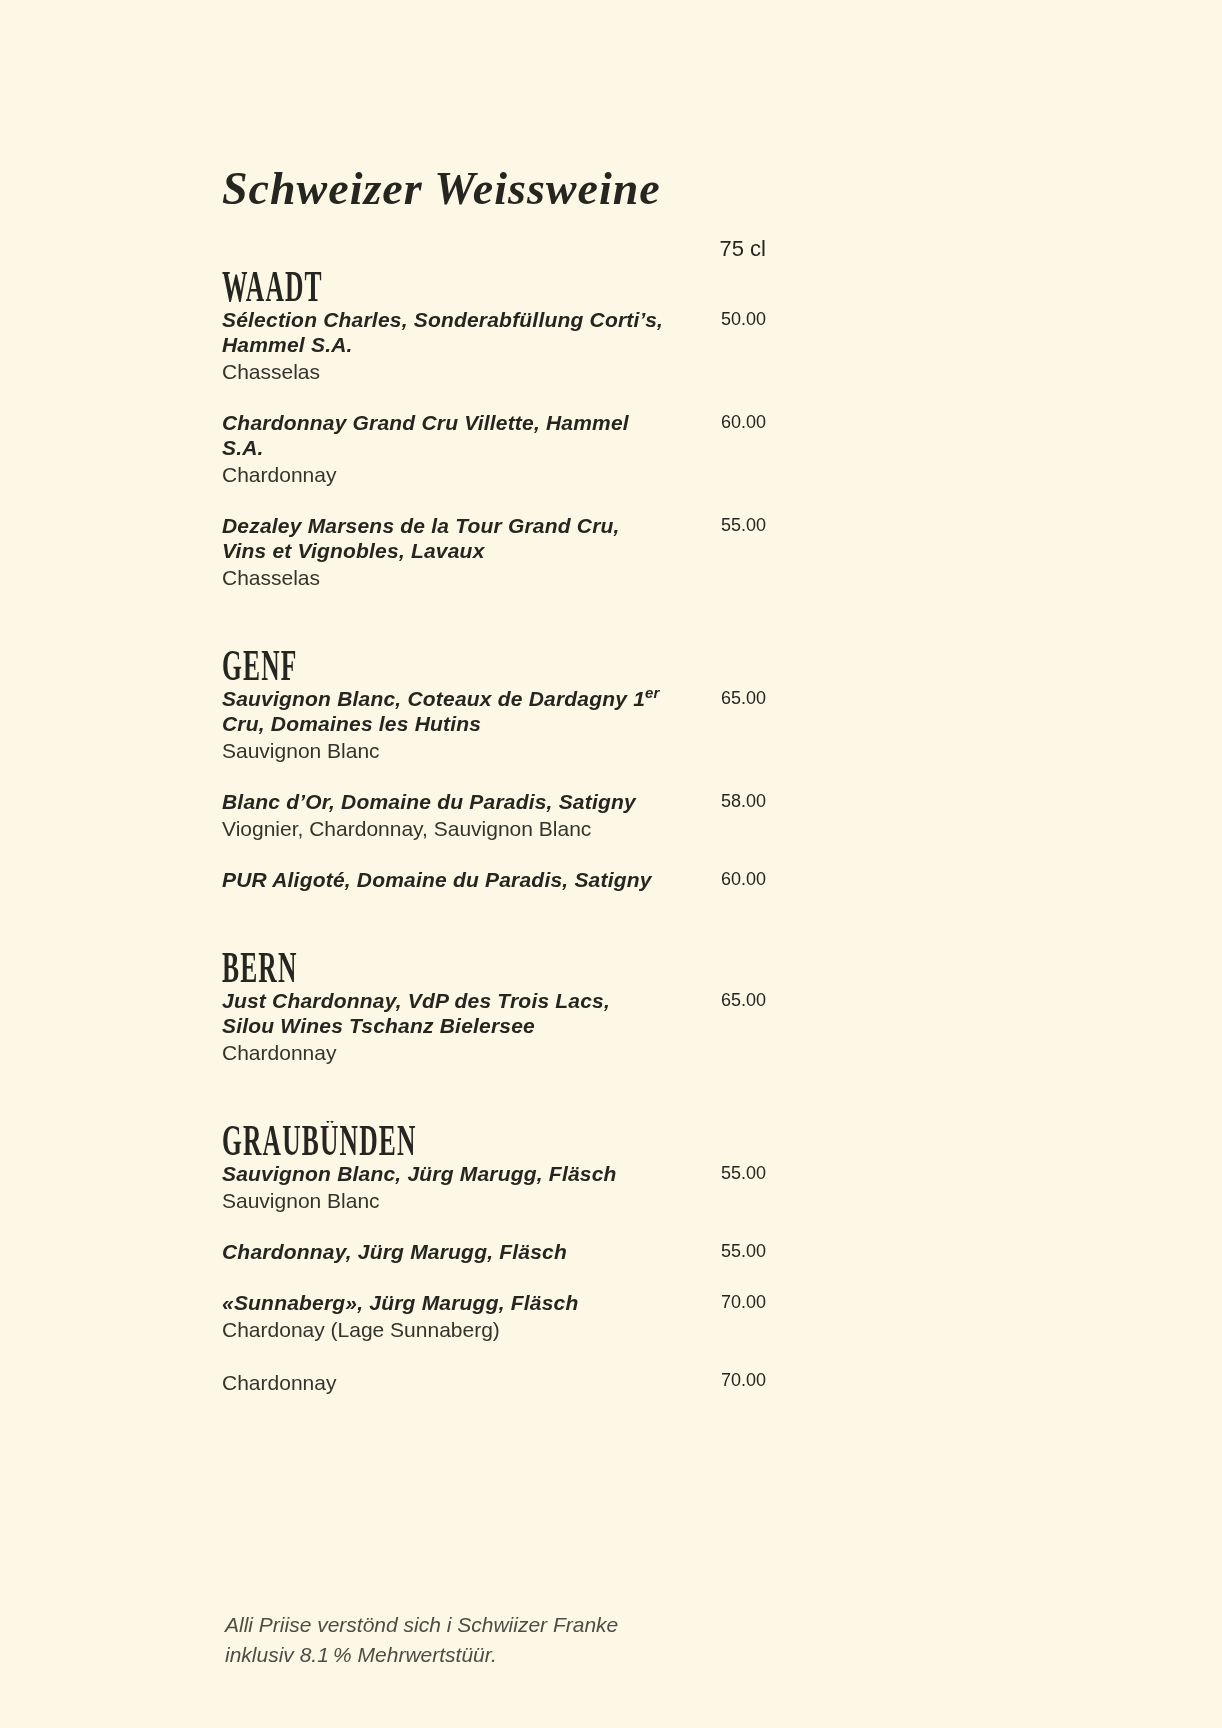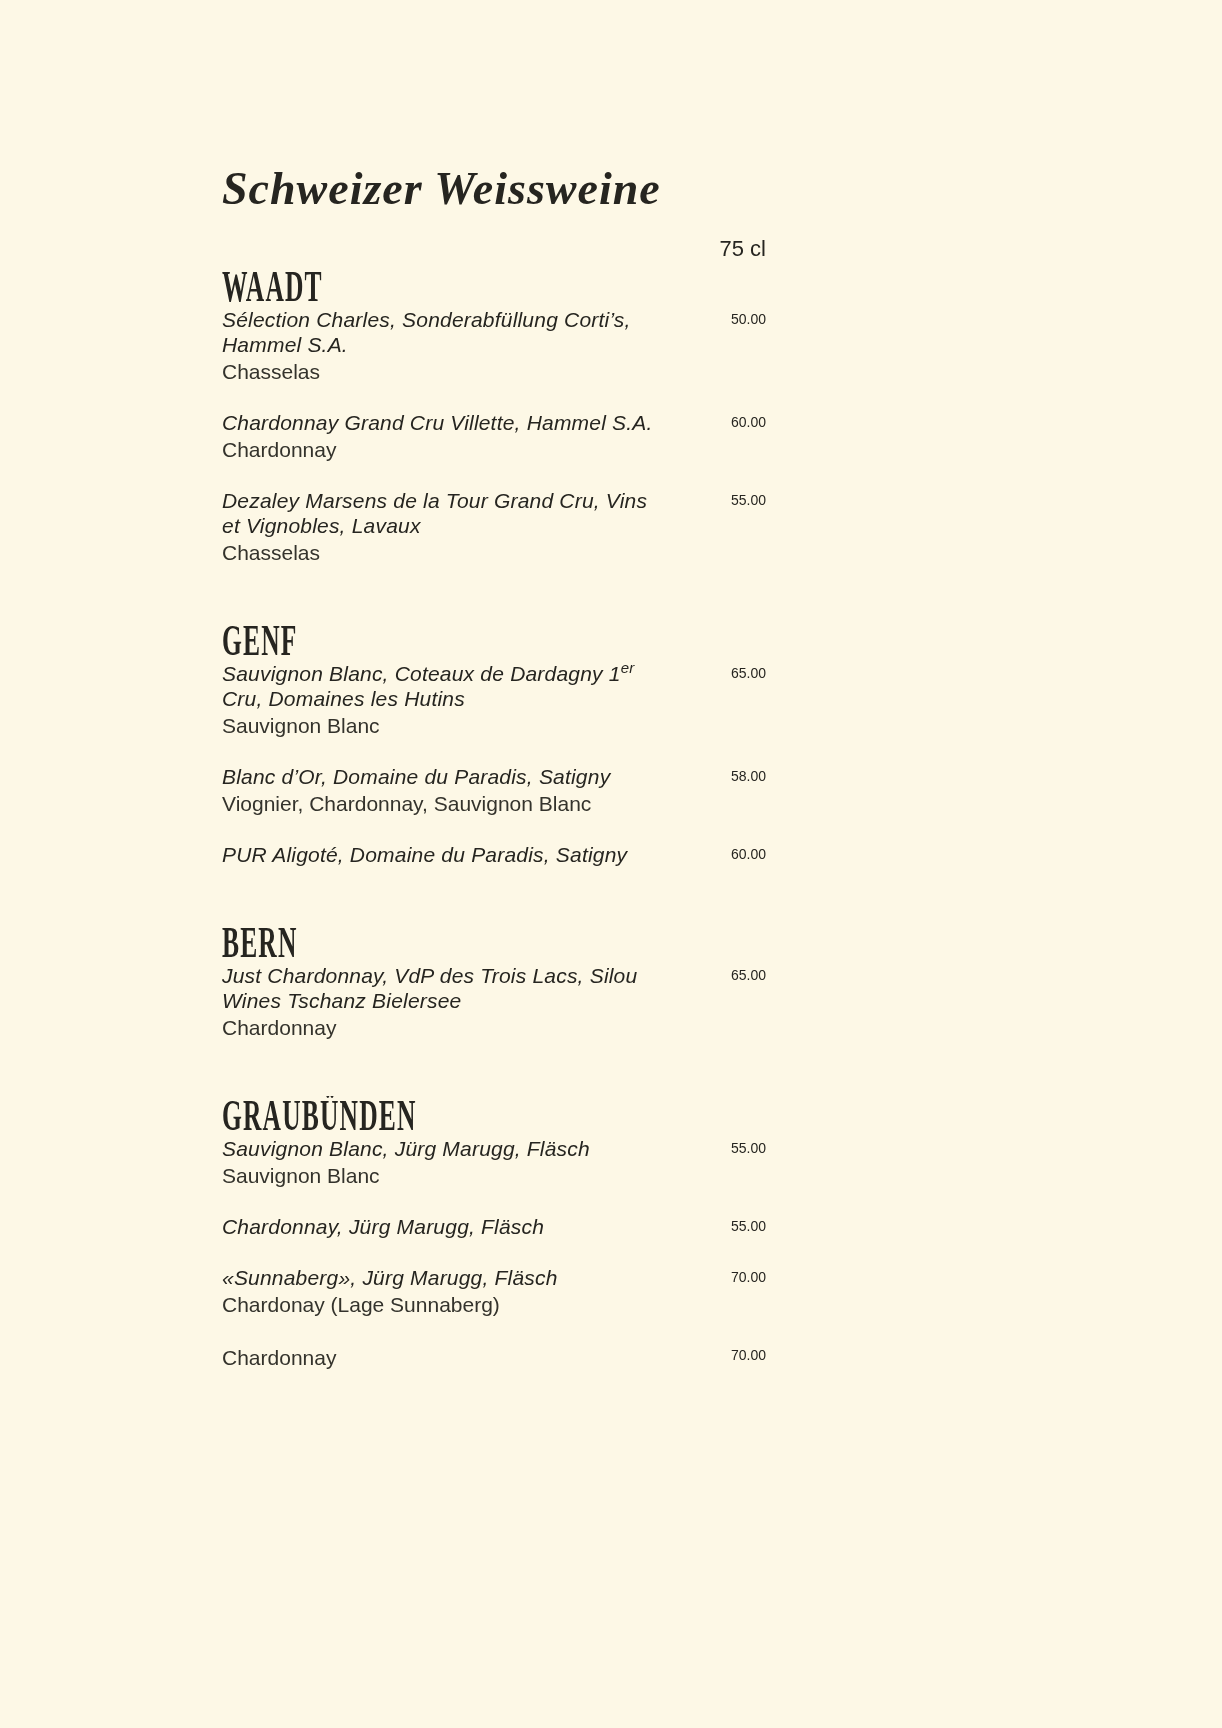--- a/index.html
+++ b/index.html
@@ -56,21 +56,21 @@
     transform-origin: left bottom;
     white-space: nowrap;
   }
   .wine-row {
     display: flex;
     align-items: flex-start;
     margin-bottom: 26px;
   }
   .wine-info { flex: 1 1 auto; min-width: 0; }
   .wine-name {
-    font-weight: 400;
+    font-weight: 700;
     font-style: italic;
     font-size: 21px;
     line-height: 25px;
     letter-spacing: 0.2px;
   }
   .wine-name sup {
     font-size: 15px;
     line-height: 0;
     vertical-align: super;
   }
@@ -78,21 +78,21 @@
     font-weight: 400;
     font-size: 21px;
     line-height: 25px;
     margin-top: 2px;
     color: #34332c;
   }
   .wine-price {
     flex: 0 0 100px;
     width: 100px;
     text-align: right;
-    font-size: 14px;
+    font-size: 18px;
     line-height: 25px;
     white-space: nowrap;
   }
   .footer-note {
     position: absolute;
     left: 225px;
     bottom: 58px;
     font-style: italic;
     font-size: 21px;
     line-height: 30px;
@@ -210,13 +210,17 @@
     <div class="wine-info">
       <div class="wine-grapes">Chardonnay</div>
     </div>
     <div class="wine-price">70.00</div>
   </div>
 </div>
   </section>
 </div>
   </div>
 
+  <div class="footer-note">
+    <div>Alli Priise verstönd sich i Schwiizer Franke</div>
+    <div>inklusiv 8.1 % Mehrwertstüür.</div>
+  </div>
 </div>
 
 </body></html>

